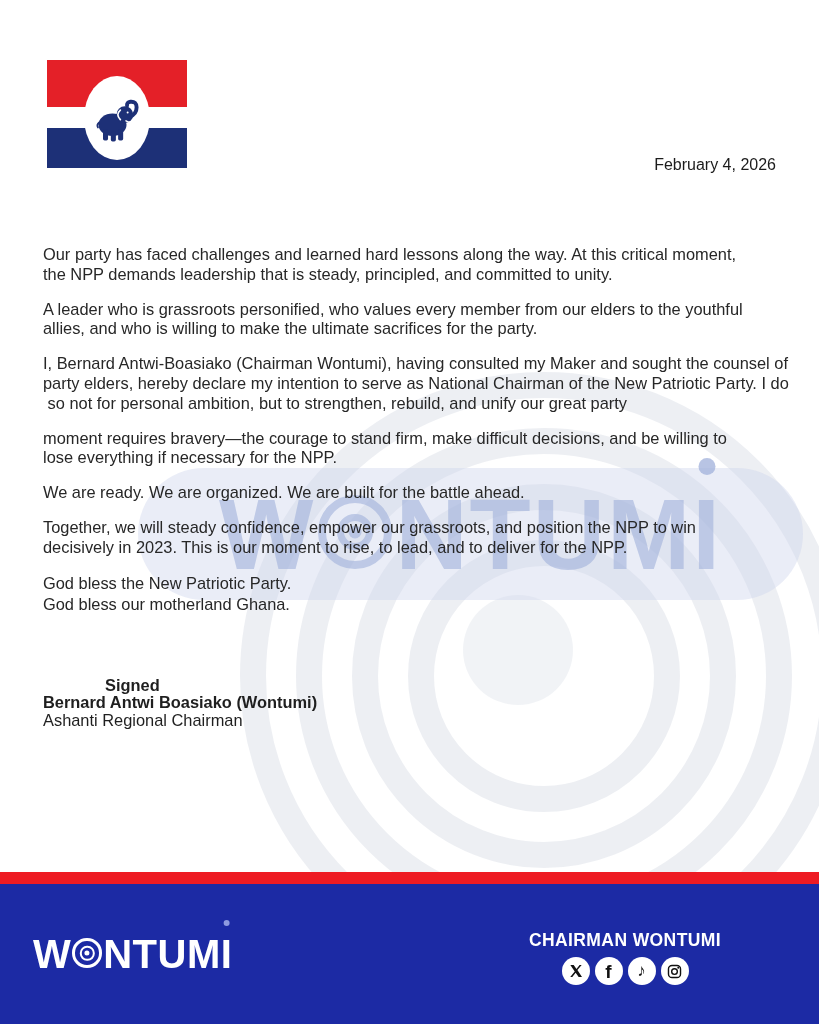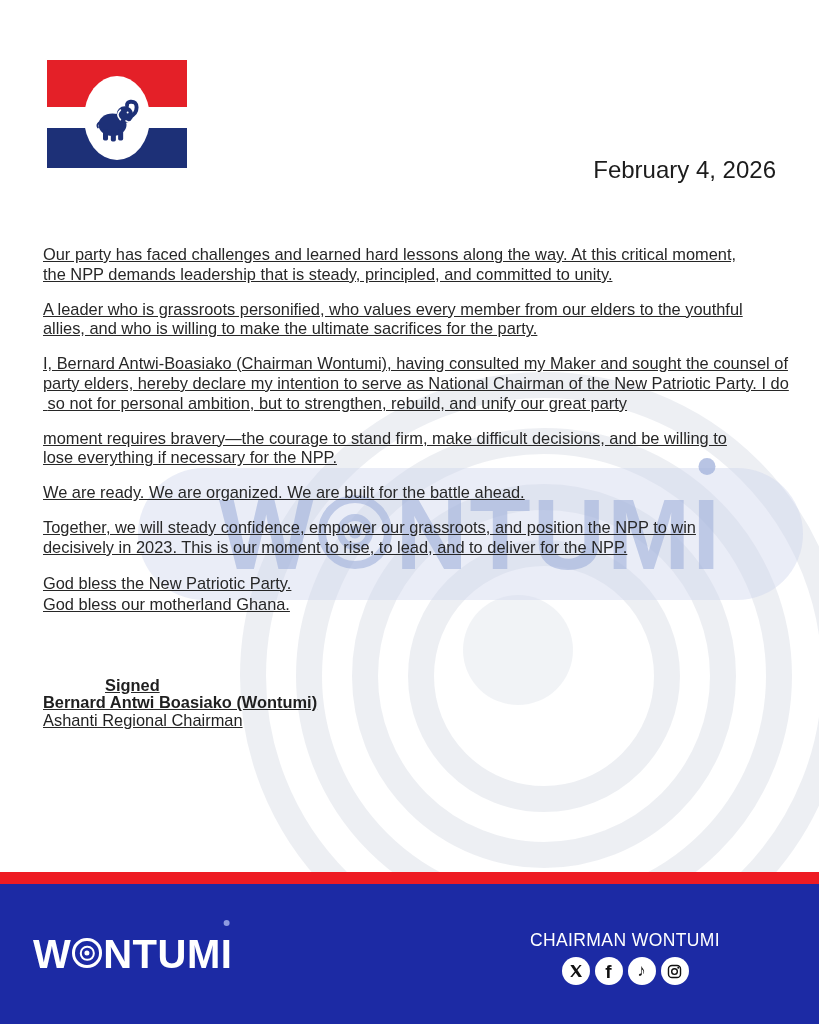--- a/index.html
+++ b/index.html
@@ -45,43 +45,43 @@
   .flag{position:absolute; left:47px; top:60px; width:140px; height:108px;}
   .flag .band-red{position:absolute; left:0; top:0; width:100%; height:47px; background:#e42028;}
   .flag .band-white{position:absolute; left:0; top:47px; width:100%; height:21px; background:#ffffff;}
   .flag .band-blue{position:absolute; left:0; top:68px; width:100%; height:40px; background:#1d3077;}
   .flag .ellipse{
     position:absolute; left:50%; top:54%; transform:translate(-50%,-50%);
     width:66px; height:84px; background:#ffffff; border-radius:50%;
     display:flex; align-items:center; justify-content:center;
   }
   .date{
-    position:absolute; top:156px; right:43px; font-size:24px; color:#1c1c1c;
+    position:absolute; top:156px; right:43px; font-size:16px; color:#1c1c1c;
   }
   
   .letter-body{
     position:absolute; left:43px; top:245px; width:748px;
-    font-size:16.4px; line-height:19.8px; color:#272727;text-decoration:underline;
+    font-size:16.4px; line-height:19.8px; color:#272727;
   }
   .paragraph{margin:0 0 15px 0;}
   .line{white-space:pre-wrap;}
   .blessings{}
   .blessing{line-height:21.6px; white-space:pre-wrap;}
   .sig-block{margin-top:61px; font-size:16.4px; line-height:17.6px; color:#1f1f1f;}
   .sig-label{font-weight:bold; padding-left:62px;}
   .sig-name{font-weight:bold;}
   
   .footer-stripe{position:absolute; left:0; top:872px; width:100%; height:12px; background:#ee1b23;}
   .footer-band{position:absolute; left:0; top:884px; width:100%; height:140px; background:#1c2aa4;}
   .footer-brand{
     position:absolute; left:33px; top:930px; color:#ffffff;
     font-size:40px; font-weight:900; letter-spacing:.5px; line-height:48px;
   }
   .footer-right{position:absolute; left:495px; top:930px; width:260px; text-align:center; color:#ffffff;}
-  .footer-chairman{font-size:17.5px; font-weight:400; letter-spacing:.4px;}
+  .footer-chairman{font-size:17.5px; font-weight:700; letter-spacing:.4px;}
   .social-row{margin-top:6px; display:flex; justify-content:center; gap:5px;}
   .social-icon{
     width:28px; height:28px; border-radius:50%; background:#ffffff; color:#111111;
     display:flex; align-items:center; justify-content:center; overflow:hidden;
   }
   .social-icon svg{display:block;}
   .glyph-f{font-weight:800; font-size:19px; line-height:28px; transform:translateY(1px);}
   .glyph-note{font-weight:700; font-size:17px; line-height:28px;}
 </style>
 </head>

